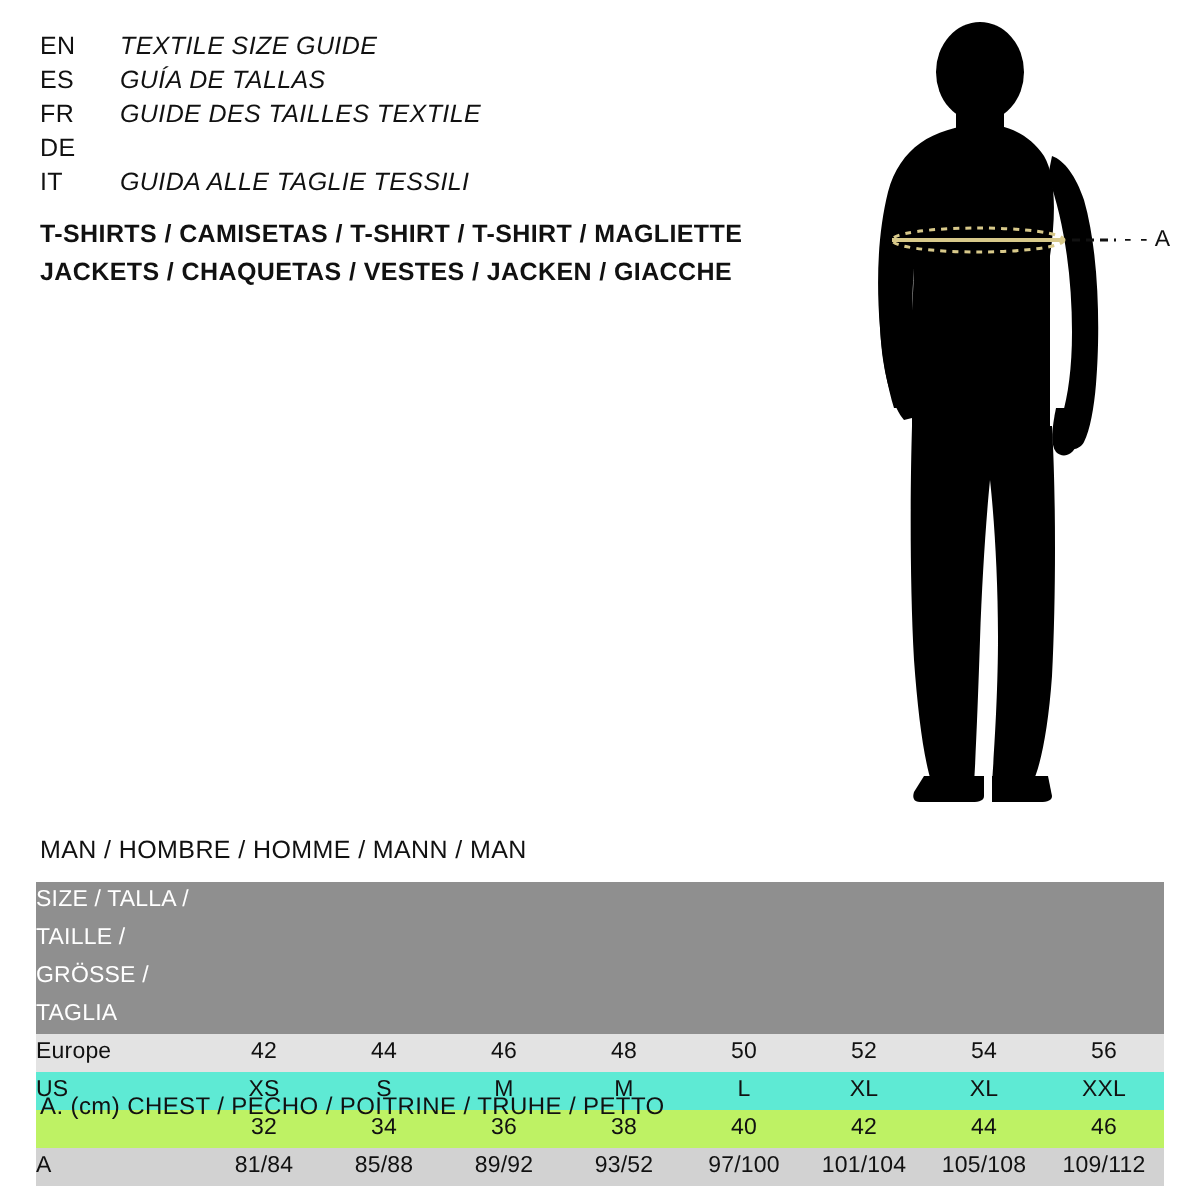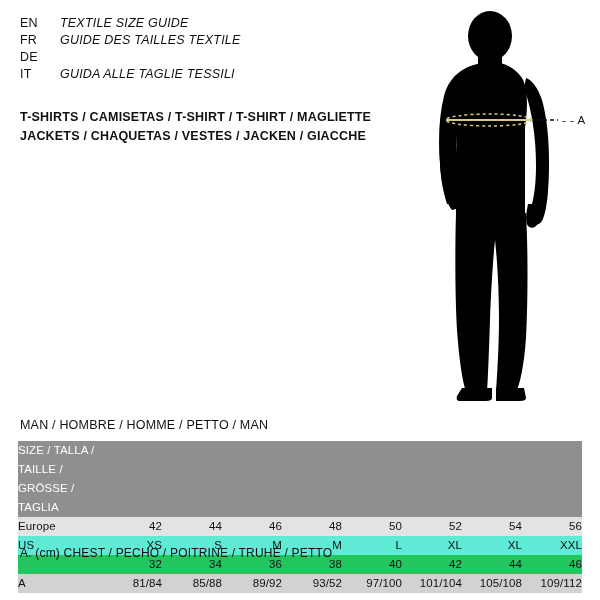--- a/index.html
+++ b/index.html
@@ -105,44 +105,48 @@
     line-height: 19px;
     letter-spacing: 0.1px;
   }
   tr.head-row td {
     background: #8f8f8f;
     color: #ffffff;
     font-weight: normal;
   }
   tr.row-a td { background: #e3e3e3; }
   tr.row-b td { background: #5eead4; }
-  tr.row-c td { background: #22c55e; }
+  tr.row-c td { background: #bef264; }
   tr.row-d td { background: #d2d2d2; }
 
   td.c0 { width: 84px; padding-left: 4px; }
-  td.cx { width: 60px; text-align: right; }
+  td.cx { width: 60px; text-align: center; }
 
   .footnote {
     position: absolute;
     left: 20px;
     top: 546px;
     font-size: 12px;
     letter-spacing: 0.2px;
     white-space: nowrap;
   }
 </style>
 </head>
 <body>
 
 <div class="page">
 
   <div class="lang-block">
     <div class="lang-row">
       <span class="lang-code">EN</span>
       <span class="lang-text">TEXTILE SIZE GUIDE</span>
+    </div>
+    <div class="lang-row">
+      <span class="lang-code">ES</span>
+      <span class="lang-text">GUÍA DE TALLAS</span>
     </div>
     <div class="lang-row">
       <span class="lang-code">FR</span>
       <span class="lang-text">GUIDE DES TAILLES TEXTILE</span>
     </div>
     <div class="lang-row">
       <span class="lang-code">DE</span>
     </div>
     <div class="lang-row">
       <span class="lang-code">IT</span>
@@ -207,21 +211,21 @@
       <path d="M96 380 L 124 380 L 126 390 C 126 392, 124 393, 120 393 L 96 393 Z" fill="#000000"></path>
 
       <line x1="46" y1="112" x2="132" y2="112" stroke="#d8c98a" stroke-width="2"></line>
       <ellipse cx="89" cy="112" rx="43" ry="6" fill="none" stroke="#d8c98a" stroke-width="1.5" stroke-dasharray="3 3"></ellipse>
 
       <line x1="136" y1="112" x2="158" y2="112" stroke="#111111" stroke-width="1.4" stroke-dasharray="4 3"></line>
     </svg>
     <div class="measure-label">- - A</div>
   </div>
 
-  <div class="table-title">MAN / HOMBRE / HOMME / PETTO / MAN</div>
+  <div class="table-title">MAN / HOMBRE / HOMME / MANN / MAN</div>
 
   <table class="size-table">
     <tbody>
       <tr class="head-row">
         <td class="c0">SIZE / TALLA / TAILLE / GRÖSSE / TAGLIA</td>
         <td class="cx"></td>
         <td class="cx"></td>
         <td class="cx"></td>
         <td class="cx"></td>
         <td class="cx"></td>

